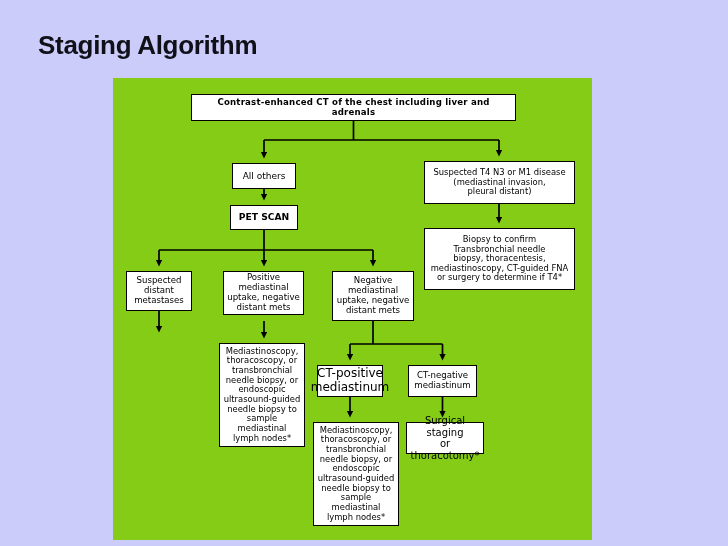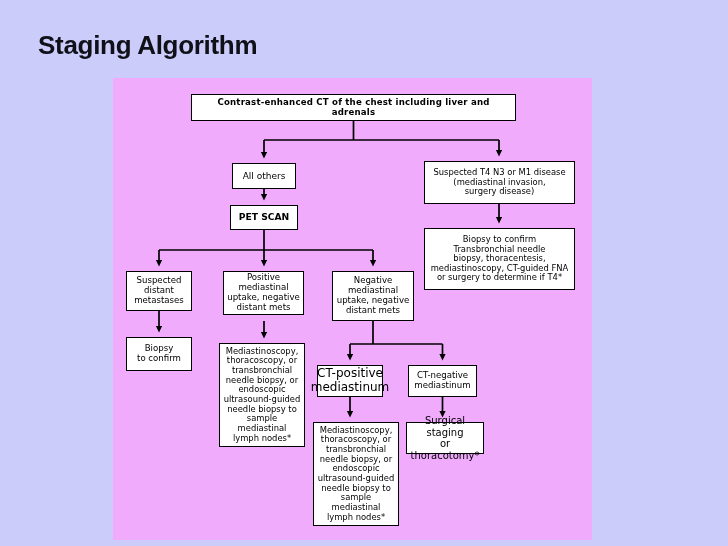--- a/index.html
+++ b/index.html
@@ -28,21 +28,21 @@
     white-space: nowrap;
   }
 
   
   #figure-panel {
     position: absolute;
     left: 113px;
     top: 78px;
     width: 479px;
     height: 462px;
-    background: #f0abfc;
+    background: #84cc16;
   }
 
   
   #flowchart {
     position: absolute;
     left: 0;
     top: 0;
     width: 479px;
     height: 462px;
   }
@@ -140,34 +140,32 @@
     </svg>
 
     <div class="node" id="node-ct">Contrast-enhanced CT of the chest including liver and adrenals</div>
 
     <div class="node" id="node-all-others">All others</div>
 
     <div class="node" id="node-pet-scan">PET SCAN</div>
 
     <div class="node" id="node-suspected-t4">Suspected T4 N3 or M1 disease
 (mediastinal invasion,
-surgery disease)</div>
+pleural distant)</div>
 
     <div class="node" id="node-biopsy-conf">Biopsy to confirm
 Transbronchial needle
 biopsy, thoracentesis,
 mediastinoscopy, CT-guided FNA
 or surgery to determine if T4*</div>
 
     <div class="node" id="node-susp-dist">Suspected
 distant
 metastases</div>
 
-    <div class="node" id="node-biopsy-left">Biopsy
-to confirm</div>
 
     <div class="node" id="node-positive">Positive
 mediastinal
 uptake, negative
 distant mets</div>
 
     <div class="node" id="node-med-mid">Mediastinoscopy,
 thoracoscopy, or
 transbronchial
 needle biopsy, or

